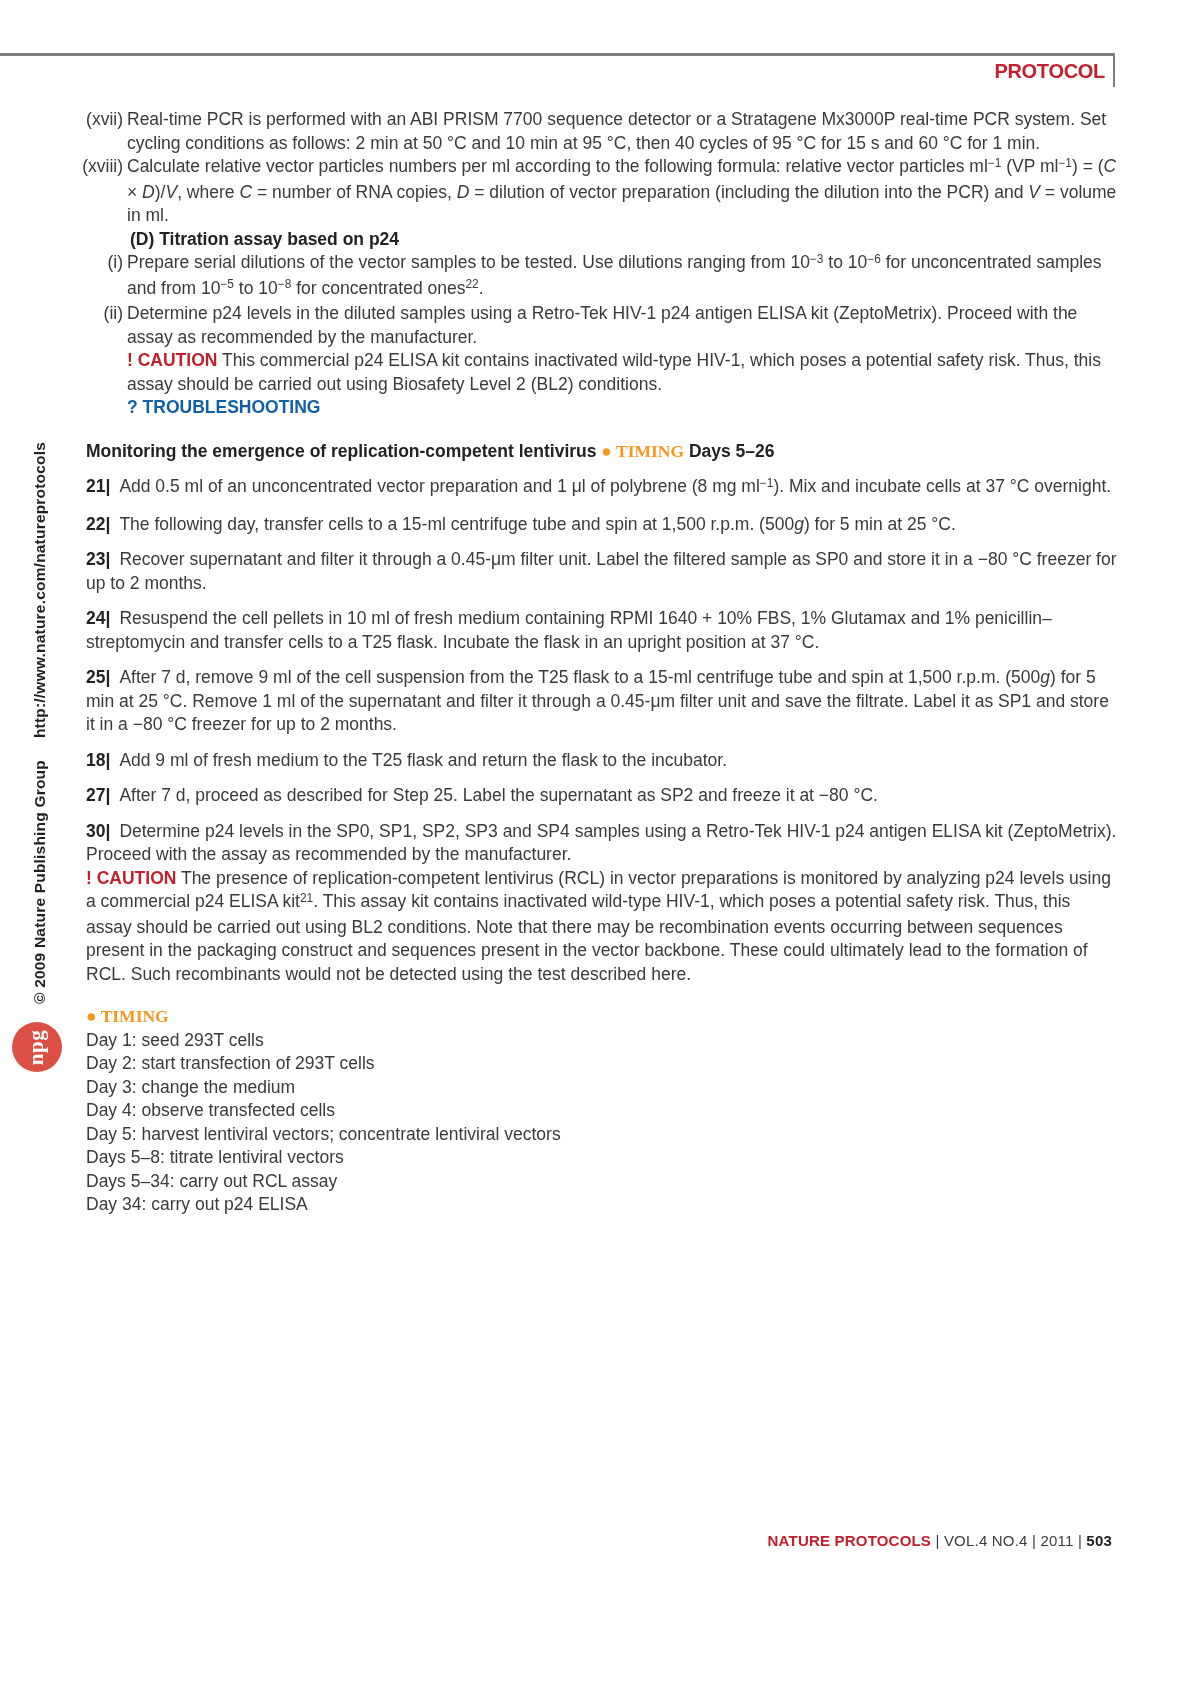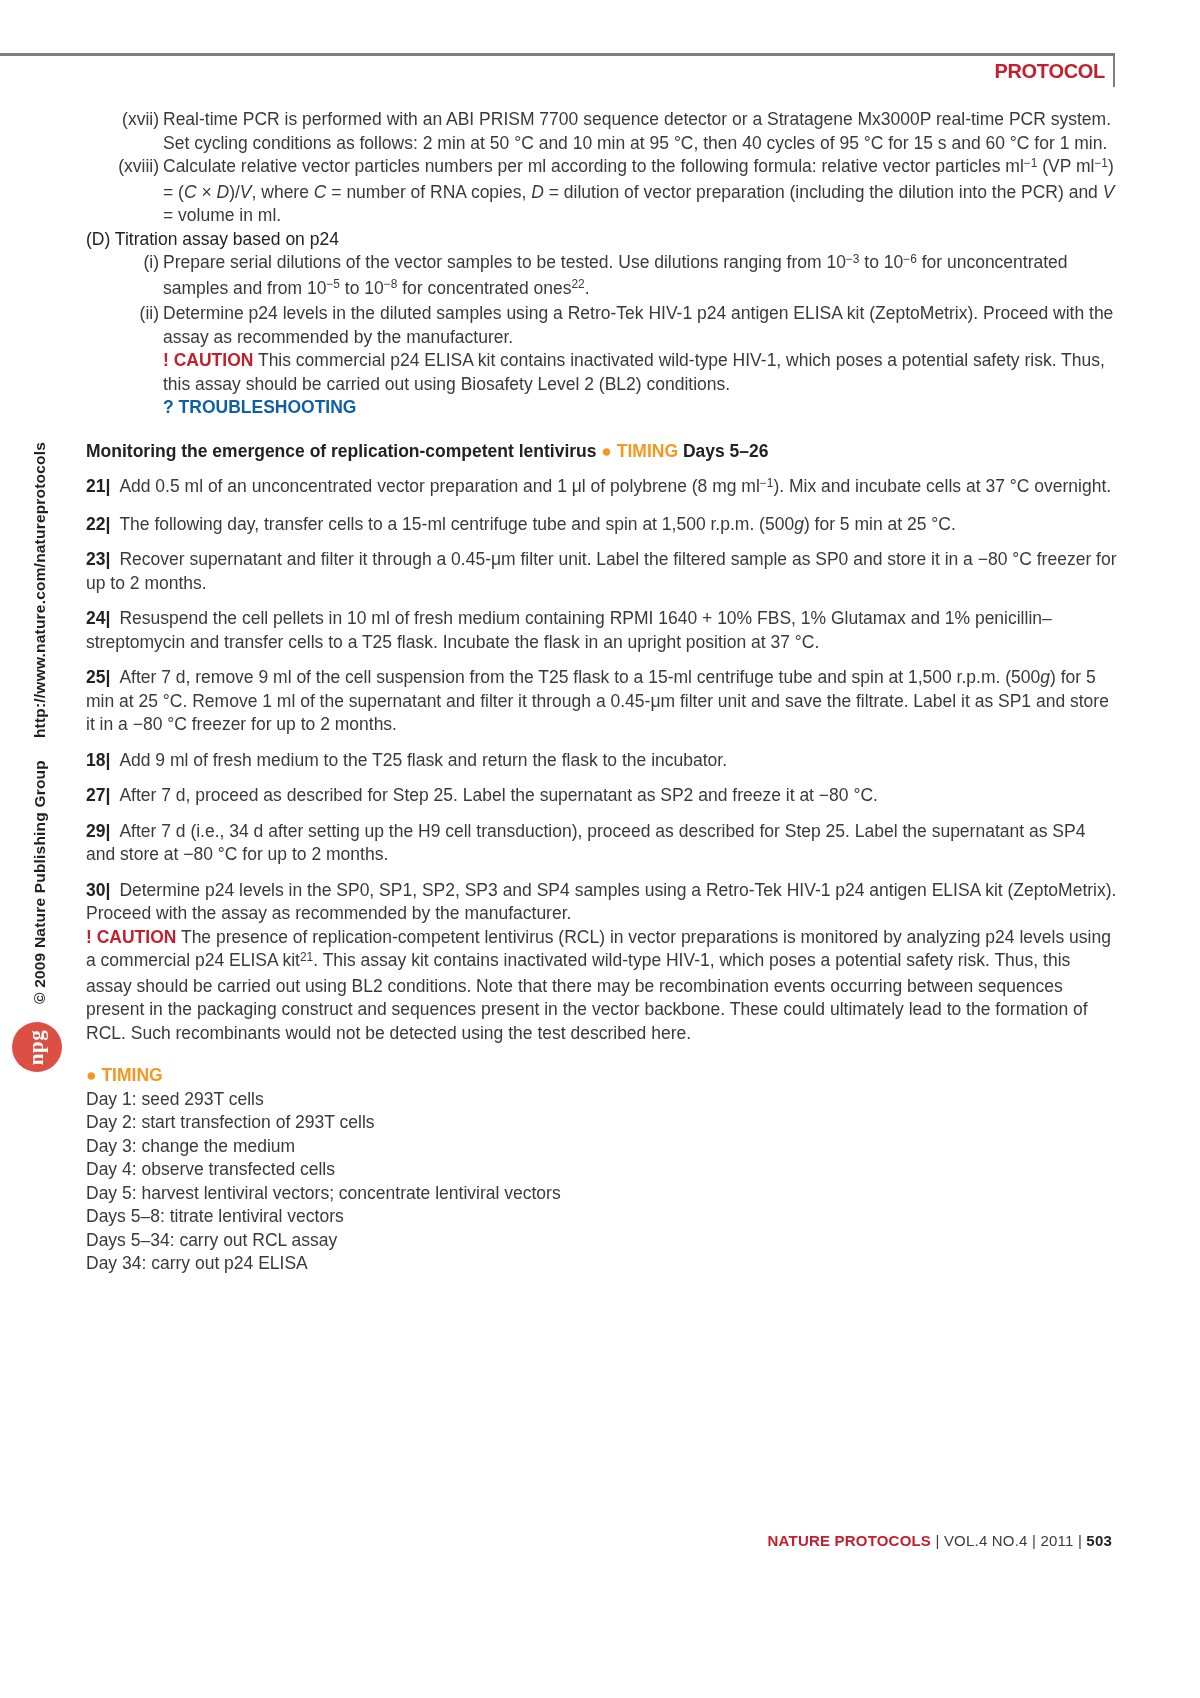--- a/index.html
+++ b/index.html
@@ -48,40 +48,40 @@
     transform:rotate(-90deg);
     color:#ffffff;font-family:"Liberation Serif",serif;
     font-size:21px;font-weight:bold;letter-spacing:0.5px;
   }
 
   
   .main{
     position:absolute;left:86px;top:108px;width:1032px;
     font-size:17.5px;line-height:23.5px;
   }
-  .hang{position:relative;padding-left:41px;margin-left:36px;}
+  .hang{position:relative;padding-left:41px;}
   .hang .hang-label{
     position:absolute;top:0;right:calc(100% - 37px);
     white-space:nowrap;
   }
-  .subhead{font-weight:normal;color:var(--ink-dark);}
+  .subhead{font-weight:bold;color:var(--ink-dark);margin-left:44px;}
   .section-heading{margin-top:20px;font-weight:bold;color:var(--ink-dark);}
   .step{margin:12px 0 0 0;}
   .step-num{font-weight:bold;color:var(--ink-dark);margin-right:9px;}
   .no-gap{margin-top:0;}
   .timing-block{margin-top:19px;}
 
   
   .s-p{}
   .s-b{font-weight:bold;color:var(--ink-dark);}
   .s-i{font-style:italic;}
   .s-sup{font-size:68%;position:relative;top:-0.45em;letter-spacing:0;}
   .s-caution{color:var(--red);font-weight:bold;}
   .s-trouble{color:var(--blue);font-weight:bold;}
-  .s-timing{color:var(--orange);font-weight:bold;}
+  .s-timing{color:var(--orange);font-weight:bold;font-family:Liberation Serif, serif;}
   .s-fred{color:var(--red);font-weight:bold;}
   .s-sep{color:#3c3c3c;}
 
   
   .footer{
     position:absolute;top:1532px;right:88px;
     font-size:15px;color:#333333;letter-spacing:0.2px;
   }
 </style>
 </head>
@@ -165,23 +165,20 @@
 
         <div class="step">
           <span class="step-num">18|</span><span><span class="s-p">Add 9 ml of fresh medium to the T25 flask and return the flask to the incubator.</span></span>
         </div>
 
         <div class="step">
           <span class="step-num">27|</span><span><span class="s-p">After 7 d, proceed as described for Step 25. Label the supernatant as SP2 and freeze it at −80 °C.</span></span>
         </div>
 
 
-        <div class="step">
-          <span class="step-num">29|</span><span><span class="s-p">After 7 d (i.e., 34 d after setting up the H9 cell transduction), proceed as described for Step 25. Label the supernatant as SP4 and store at −80 °C for up to 2 months.</span></span>
-        </div>
 
         <div class="step">
           <span class="step-num">30|</span><span><span class="s-p">Determine p24 levels in the SP0, SP1, SP2, SP3 and SP4 samples using a Retro-Tek HIV-1 p24 antigen ELISA kit (ZeptoMetrix). Proceed with the assay as recommended by the manufacturer.</span></span>
         </div>
       </div>
 
     <div class="no-gap"><span class="s-caution">! CAUTION</span><span class="s-p"> The presence of replication-competent lentivirus (RCL) in vector preparations is monitored by analyzing p24 levels using a commercial p24 ELISA kit</span><span class="s-sup">21</span><span class="s-p">. This assay kit contains inactivated wild-type HIV-1, which poses a potential safety risk. Thus, this assay should be carried out using BL2 conditions. Note that there may be recombination events occurring between sequences present in the packaging construct and sequences present in the vector backbone. These could ultimately lead to the formation of RCL. Such recombinants would not be detected using the test described here.</span></div>
 
     <div class="timing-block">
       <div><span class="s-timing">● TIMING</span></div>

